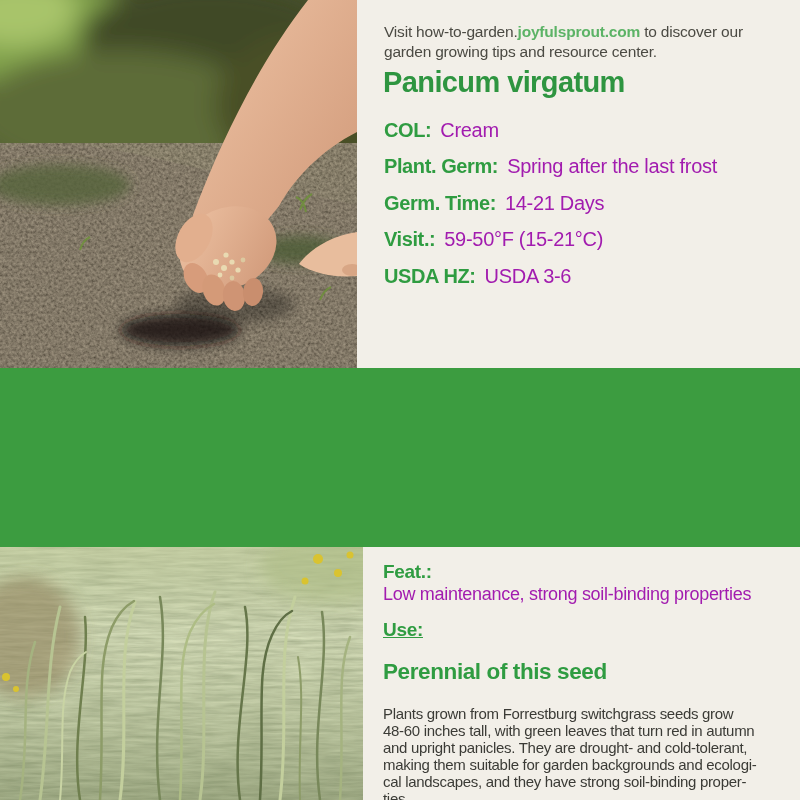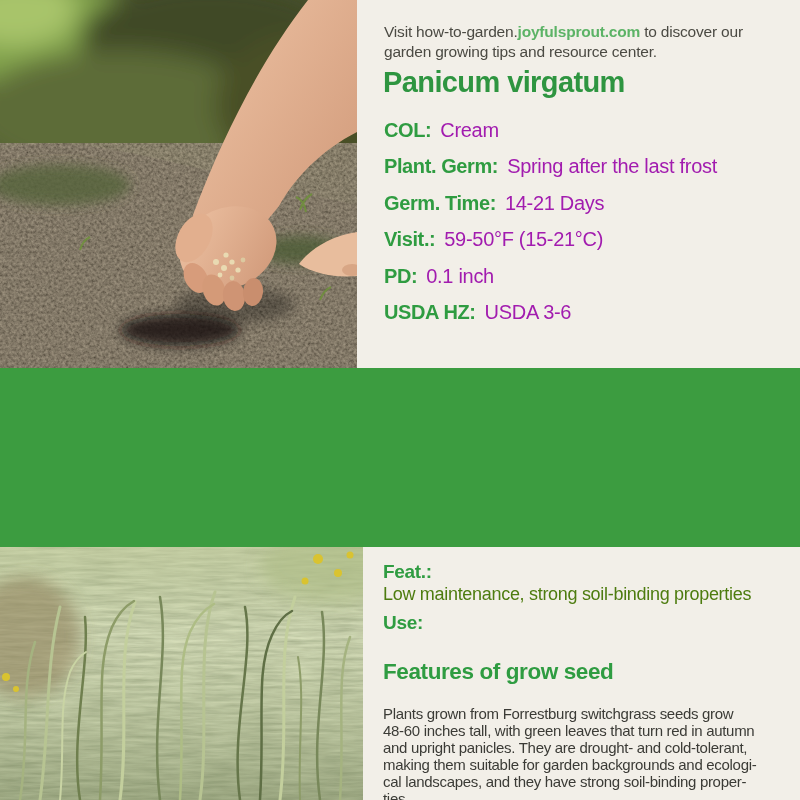--- a/index.html
+++ b/index.html
@@ -32,23 +32,23 @@
   .band-title {
     position:absolute; left:50px; top:388px;
     font-size:35px; font-weight:700; color:#f5f2e2; letter-spacing:-0.5px;
   }
   .jars { position:absolute; left:450px; top:372px; width:320px; height:160px; }
   
   .photo-grass { position:absolute; left:0; top:547px; width:363px; height:253px; overflow:hidden; }
   
   .details { position:absolute; left:363px; top:547px; width:506px; height:253px; background:#f2efe8; }
   .d-label { position:absolute; left:20px; font-size:19px; font-weight:700; color:#2f9c41; letter-spacing:-0.3px; }
-  .d-value { position:absolute; left:20px; font-size:18px; color:#4d7c0f; letter-spacing:-0.3px; white-space:nowrap; }
+  .d-value { position:absolute; left:20px; font-size:18px; color:#a21caf; letter-spacing:-0.3px; white-space:nowrap; }
   .feat-label { top:14px; }  .feat-value { top:37px; }
-  .use-label  { top:65px; }  .use-value  { top:92px; }
+  .use-label  { top:72px;text-decoration:underline; }  .use-value  { top:92px; }
   .features-title { position:absolute; left:20px; top:112px; font-size:22.5px; font-weight:700; color:#2f9c41; letter-spacing:-0.4px; }
   .features-body {
     position:absolute; left:20px; top:158px; width:412px;
     font-size:15px; line-height:17px; color:#3b3b36; letter-spacing:-0.3px; white-space:pre-line;
   }
 </style>
 </head>
 <body>
 
 <div class="page">
@@ -136,24 +136,20 @@
       </div>
       <div class="spec-row">
         <span class="spec-label">Germ. Time:</span>
         <span class="spec-value">14-21 Days</span>
       </div>
       <div class="spec-row">
         <span class="spec-label">Visit.:</span>
         <span class="spec-value">59-50°F (15-21°C)</span>
       </div>
       <div class="spec-row">
-        <span class="spec-label">PD:</span>
-        <span class="spec-value">0.1 inch</span>
-      </div>
-      <div class="spec-row">
         <span class="spec-label">USDA HZ:</span>
         <span class="spec-value">USDA 3-6</span>
       </div>
     </div>
   </div>
 
   <div class="band">
     <div class="band-title">Storing Your Seeds</div>
 
     <svg class="jars" viewBox="0 0 320 160">
@@ -294,21 +290,21 @@
           <circle cx="6" cy="130" r="4"></circle>
           <circle cx="16" cy="142" r="3"></circle>
       </g>
     </svg>
   </div>
 
   <div class="details">
     <div class="d-label feat-label">Feat.:</div>
     <div class="d-value feat-value">Low maintenance, strong soil-binding properties</div>
     <div class="d-label use-label">Use:</div>
-    <div class="features-title">Features of grow seed</div>
+    <div class="features-title">Perennial of this seed</div>
     <div class="features-body">Plants grown from Forrestburg switchgrass seeds grow
 48-60 inches tall, with green leaves that turn red in autumn
 and upright panicles. They are drought- and cold-tolerant,
 making them suitable for garden backgrounds and ecologi-
 cal landscapes, and they have strong soil-binding proper-
 ties.</div>
   </div>
 
 </div>
 

